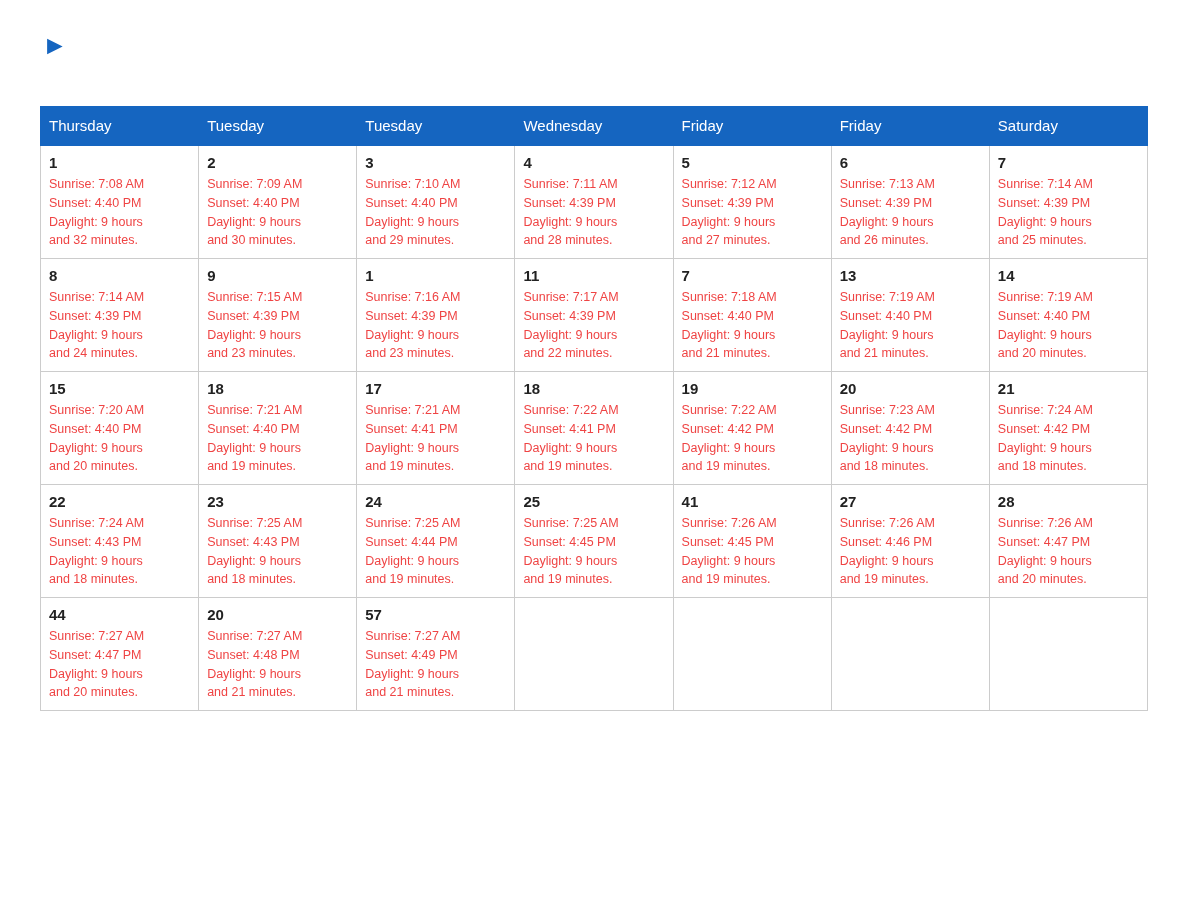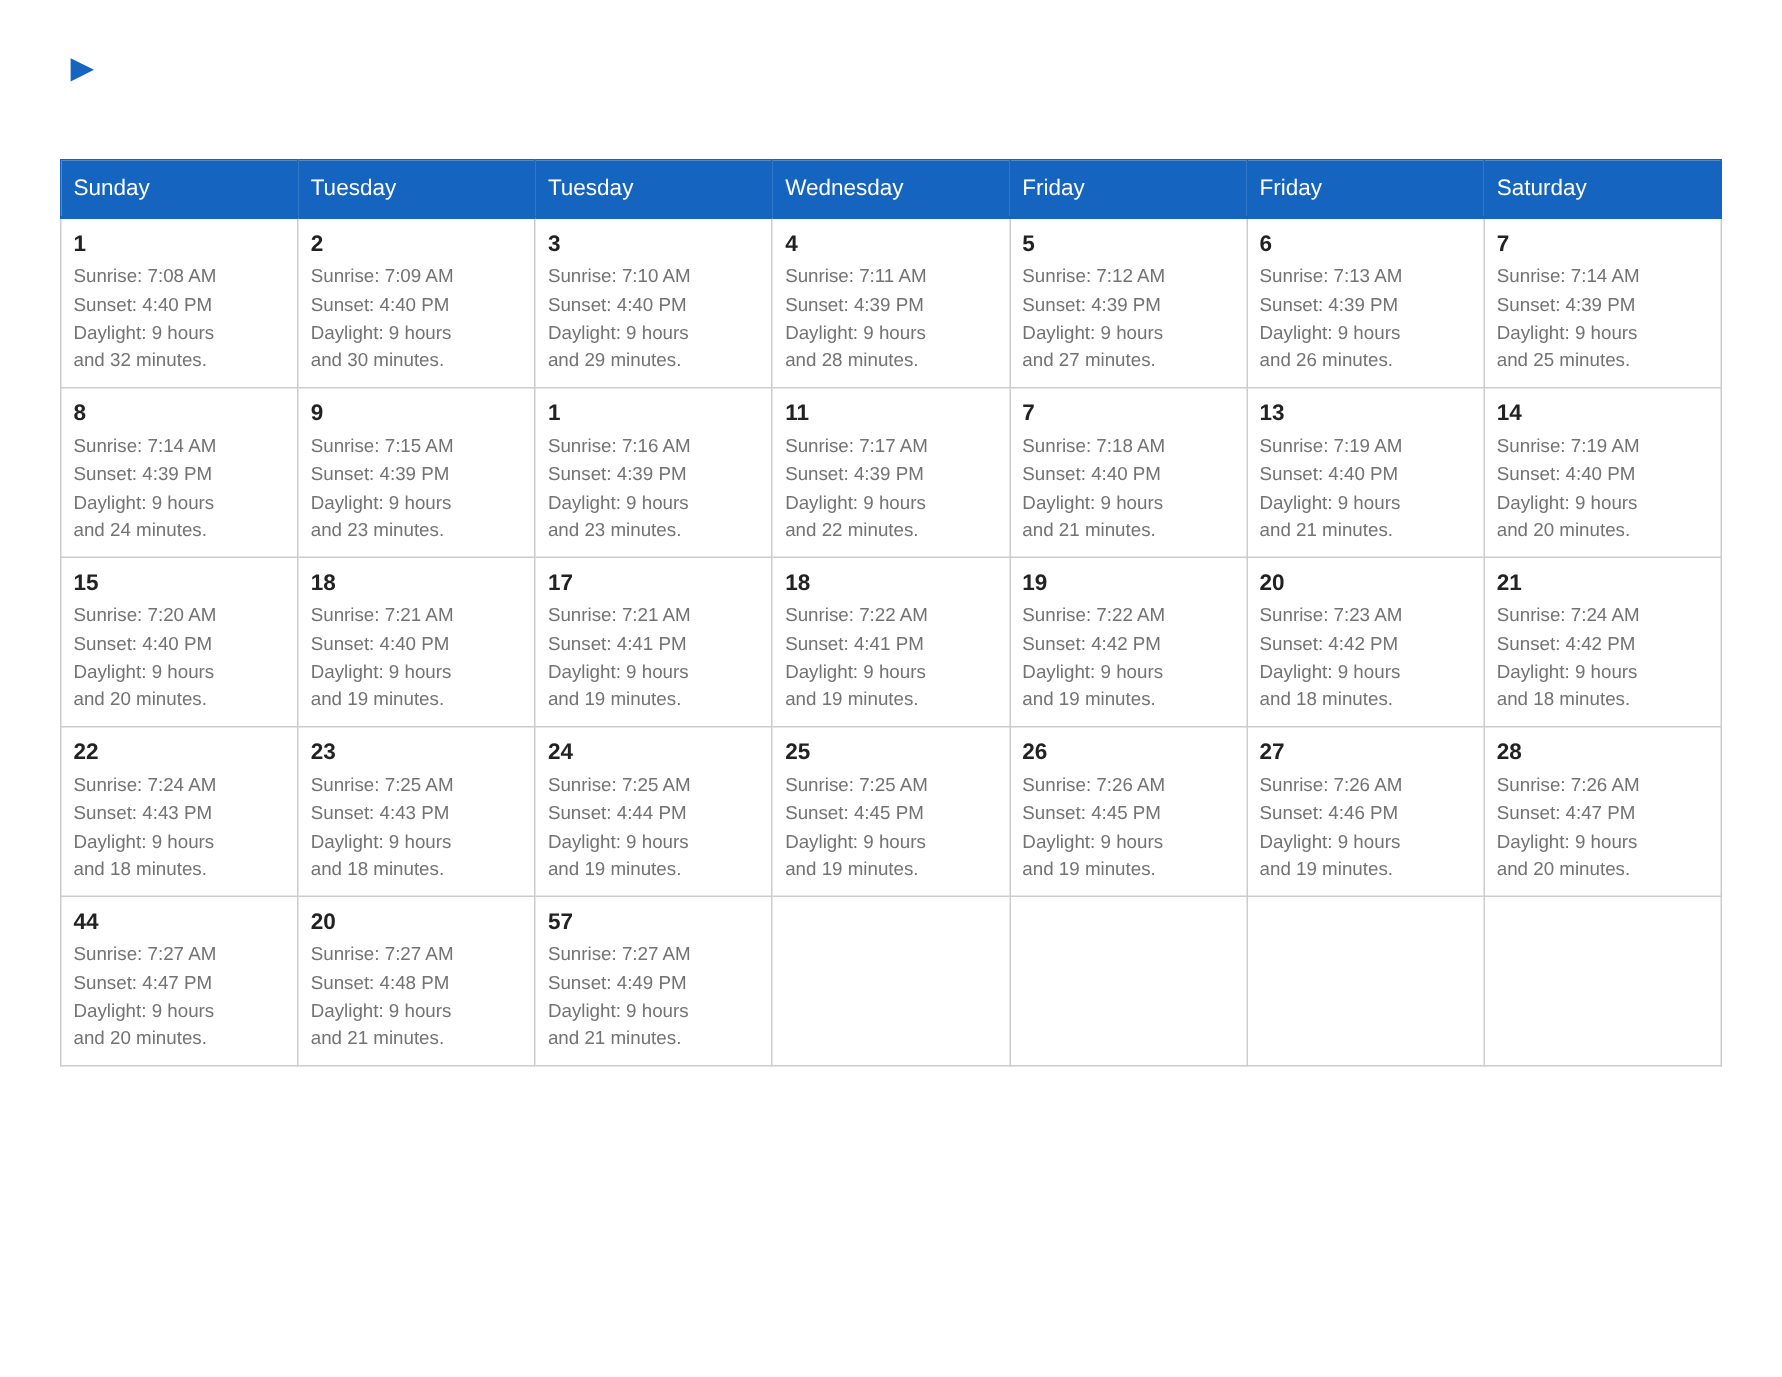--- a/index.html
+++ b/index.html
@@ -79,21 +79,21 @@
       border-top: 1px solid #bbb;
     }
     .day-number {
       font-size: 15px;
       font-weight: bold;
       color: #222;
       margin-bottom: 4px;
     }
     .day-info {
       font-size: 12.5px;
-      color: #737373;
+      color: #ef4444;
       line-height: 1.5;
     }
     .empty-cell {
       background: #fff;
     }
   </style>
 </head>
 <body>
 
 <div class="header-area">
@@ -109,21 +109,21 @@
   </div>
   <div class="title-area">
     <div class="month-title"></div>
     <div class="location-subtitle"></div>
   </div>
 </div>
 
 <table class="calendar-table">
   <thead>
     <tr>
-    <th>Sunday</th>
+    <th>Thursday</th>
         <th>Tuesday</th>
         <th>Tuesday</th>
         <th>Wednesday</th>
         <th>Friday</th>
         <th>Friday</th>
         <th>Saturday</th>
       </tr>
   </thead>
   <tbody id="calendar-body">
   <tr>
@@ -227,21 +227,21 @@
       </td>
         <td>
         <div class="day-number">24</div>
         <div class="day-info">Sunrise: 7:25 AM<br>Sunset: 4:44 PM<br>Daylight: 9 hours<br>and 19 minutes.</div>
       </td>
         <td>
         <div class="day-number">25</div>
         <div class="day-info">Sunrise: 7:25 AM<br>Sunset: 4:45 PM<br>Daylight: 9 hours<br>and 19 minutes.</div>
       </td>
         <td>
-        <div class="day-number">26</div>
+        <div class="day-number">41</div>
         <div class="day-info">Sunrise: 7:26 AM<br>Sunset: 4:45 PM<br>Daylight: 9 hours<br>and 19 minutes.</div>
       </td>
         <td>
         <div class="day-number">27</div>
         <div class="day-info">Sunrise: 7:26 AM<br>Sunset: 4:46 PM<br>Daylight: 9 hours<br>and 19 minutes.</div>
       </td>
         <td>
         <div class="day-number">28</div>
         <div class="day-info">Sunrise: 7:26 AM<br>Sunset: 4:47 PM<br>Daylight: 9 hours<br>and 20 minutes.</div>
       </td>

